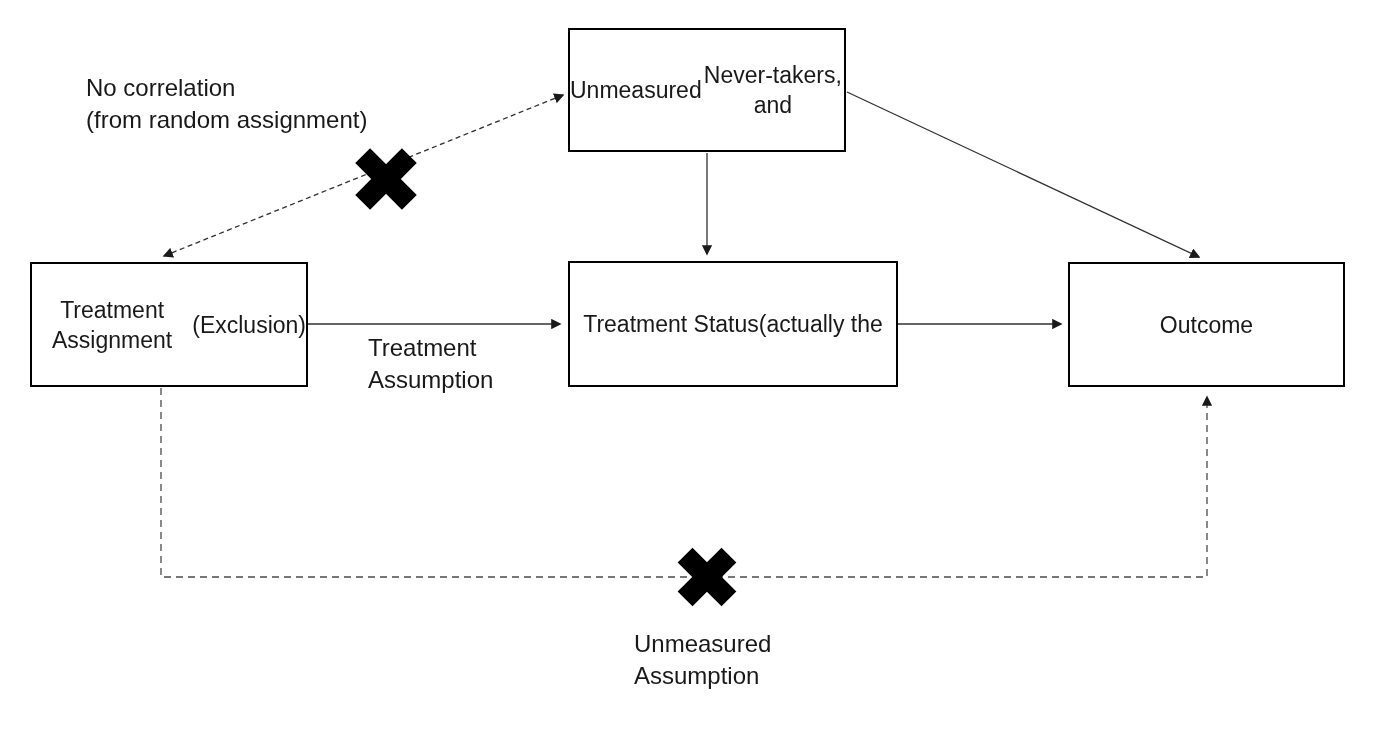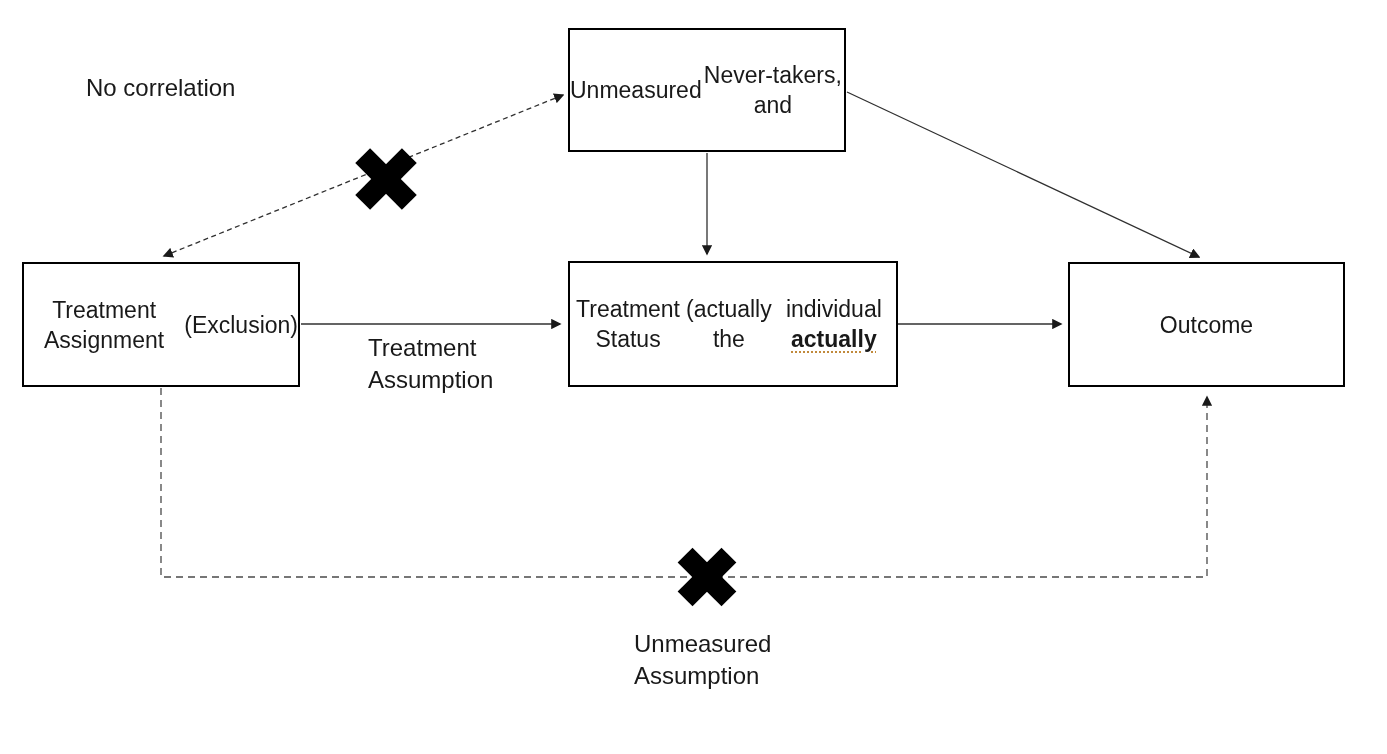--- a/index.html
+++ b/index.html
@@ -31,21 +31,21 @@
     display: flex;
     flex-direction: row;
     justify-content: center;
     align-items: center;
     text-align: center;
     font-size: 23px;
     line-height: 30px;
     color: #191919;
   }
   #box-confounders { left: 568px; top: 28px;  width: 278px; height: 124px; }
-  #box-assignment  { left: 22px;  top: 262px; width: 278px; height: 125px; }
+  #box-assignment  { left: 30px;  top: 262px; width: 278px; height: 125px; }
   #box-status      { left: 568px; top: 261px; width: 330px; height: 126px; }
   #box-outcome     { left: 1068px; top: 262px; width: 277px; height: 125px; }
 
   .edge-label {
     position: absolute;
     font-size: 24px;
     line-height: 32px;
     color: #191919;
     white-space: nowrap;
   }
@@ -103,29 +103,29 @@
   </div>
 
   <div class="node-box" id="box-assignment">
     <div>Treatment Assignment</div>
     <div>(Exclusion)</div>
   </div>
 
   <div class="node-box" id="box-status">
     <div>Treatment Status</div>
     <div>(actually the</div>
-    <div><span>individual </span><span class="bold-word proofed">actually</span></div>
   </div>
 
   <div class="node-box" id="box-outcome">
     <div>Outcome</div>
   </div>
 
   <div class="edge-label" id="label-nocorr">
     <div>No correlation</div>
+    <div>(from random assignment)</div>
   </div>
 
   <div class="edge-label" id="label-relevance">
     <div>Treatment</div>
     <div>Assumption</div>
   </div>
 
   <div class="edge-label" id="label-exclusion">
     <div>Unmeasured</div>
     <div>Assumption</div>

